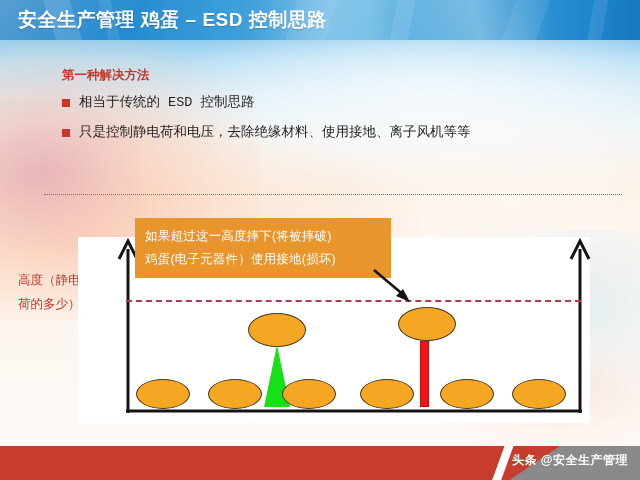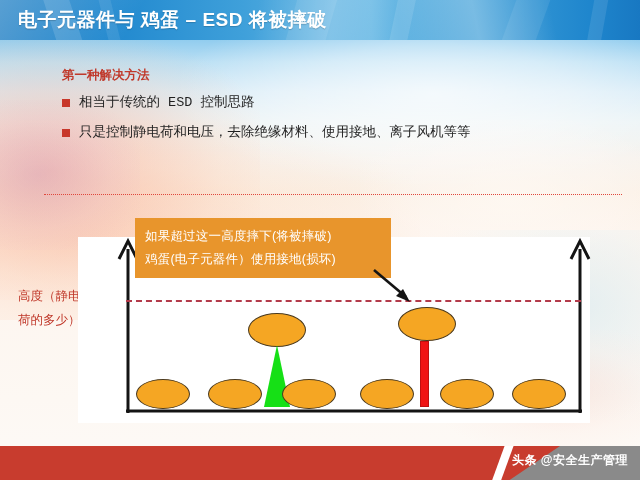--- a/index.html
+++ b/index.html
@@ -253,21 +253,21 @@
     left: 372px;
     top: 268px;
     width: 46px;
     height: 38px;
   }
 
   
   .side-label {
     position: absolute;
     left: 18px;
-    top: 284px;
+    top: 268px;
     width: 72px;
     font-size: 12.5px;
     color: #c0392b;
     line-height: 24px;
   }
 
   
   .bottom-bar {
     position: absolute;
     left: 0;
@@ -324,21 +324,21 @@
   <div class="bg-blue-right"></div>
   <div class="bg-pinkspot"></div>
 
   <div class="title-band">
     <div class="title-streak" style="left:40px;  top:-10px; width:26px;  height:60px; transform:skewX(18deg); opacity:.45;"></div>
     <div class="title-streak" style="left:96px;  top:-10px; width:12px;  height:60px; transform:skewX(14deg); opacity:.30;"></div>
     <div class="title-streak" style="left:300px; top:-10px; width:40px;  height:60px; transform:skewX(-16deg); opacity:.30;"></div>
     <div class="title-streak" style="left:400px; top:-10px; width:18px;  height:60px; transform:skewX(-12deg); opacity:.38;"></div>
     <div class="title-streak" style="left:520px; top:-10px; width:34px;  height:60px; transform:skewX(-20deg); opacity:.28;"></div>
     <div class="title-streak" style="left:596px; top:-10px; width:14px;  height:60px; transform:skewX(-10deg); opacity:.34;"></div>
-    <div class="title-text">电子元器件与 鸡蛋 – ESD 将被摔破</div>
+    <div class="title-text">安全生产管理 鸡蛋 – ESD 控制思路</div>
   </div>
 
   <div class="body-block">
     <div class="line-heading">第一种解决方法</div>
     <div class="bullet-row">
       <div class="bullet-sq"></div>
       <div class="bullet-text">相当于传统的 ESD 控制思路</div>
     </div>
     <div class="bullet-row">
       <div class="bullet-sq"></div>

